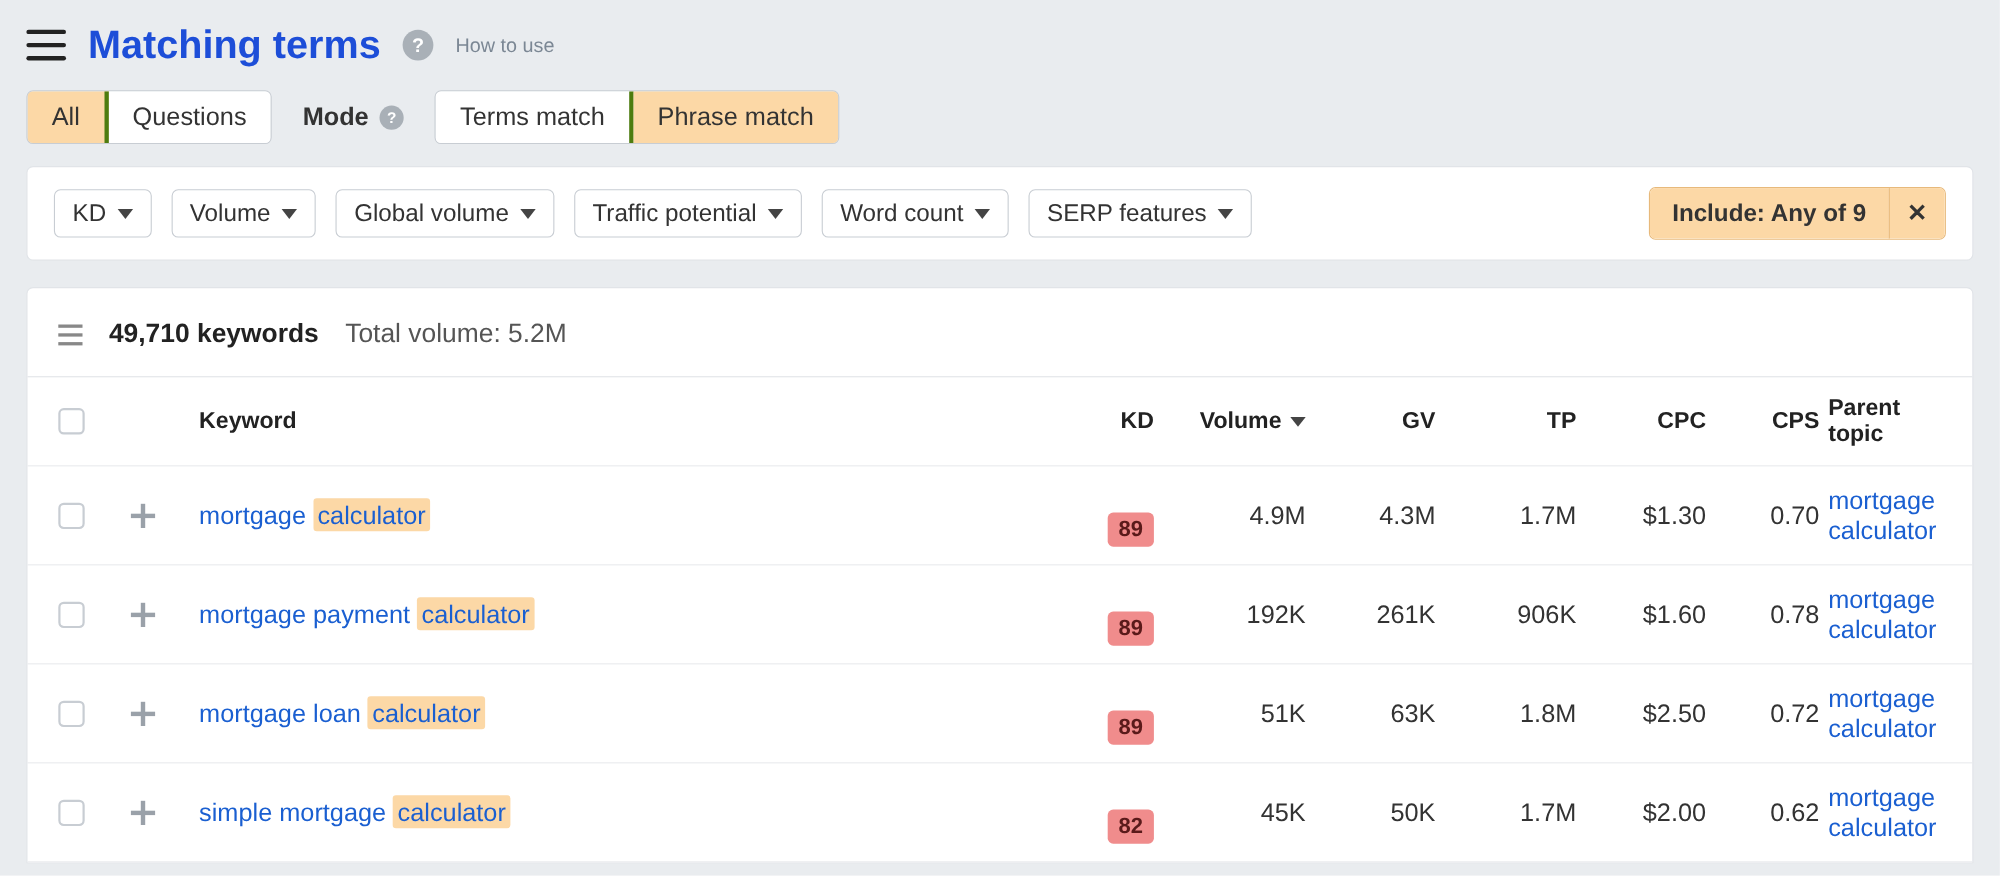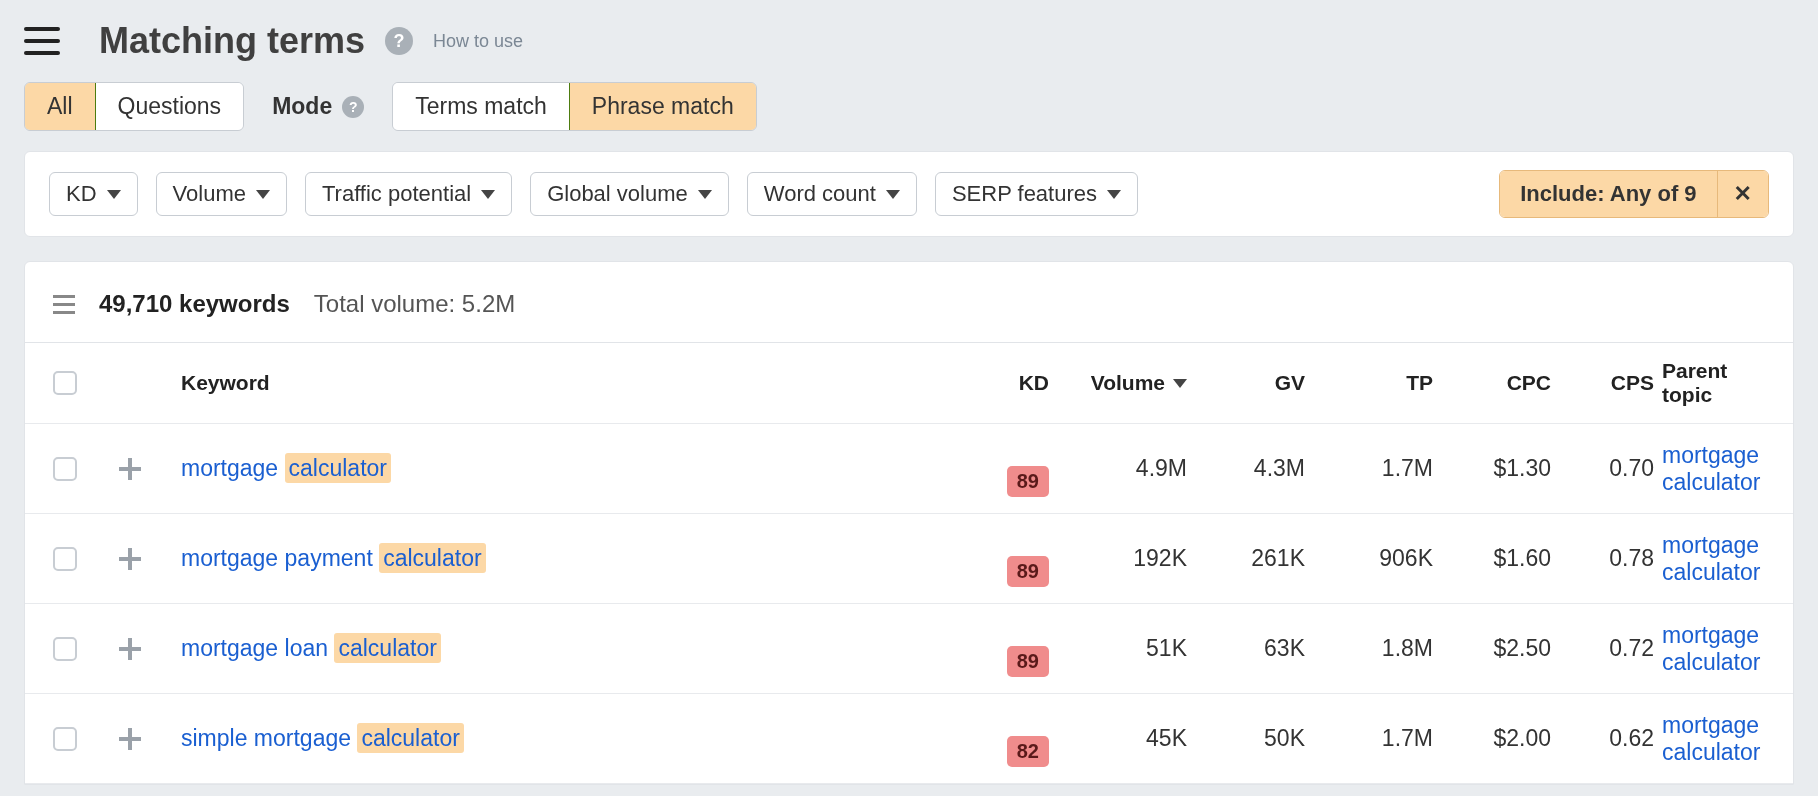--- a/index.html
+++ b/index.html
@@ -25,22 +25,21 @@
   }
   .hamburger span {
     height: 4px;
     background: #222;
     border-radius: 2px;
     width: 100%;
   }
   .page-title {
     font-size: 36px;
     font-weight: 700;
-    color: #404040;
-    margin-left: 19px;
+    color: #1d4ed8;
   }
   .help-icon {
     width: 28px;
     height: 28px;
     border-radius: 50%;
     background: #a9b0b7;
     color: #fff;
     display: flex;
     align-items: center;
     justify-content: center;
@@ -68,21 +67,21 @@
     border-radius: 6px;
     overflow: hidden;
   }
   .seg-btn {
     padding: 10px 22px;
     font-size: 23px;
     background: #fff;
     border: none;
     cursor: pointer;
     color: #333;
-    border-right: 1px solid #4d7c0f;
+    border-right: 4px solid #4d7c0f;
   }
   .seg-btn:last-child { border-right: none; }
   .seg-btn.active {
     background: #fcd8a6;
     font-weight: 500;
   }
   .mode-label {
     font-size: 23px;
     font-weight: 700;
     display: flex;
@@ -284,25 +283,25 @@
 <div class="filters-card">
   <div class="filter-pill">
     <span>KD</span>
     <span class="caret-down"></span>
   </div>
   <div class="filter-pill">
     <span>Volume</span>
     <span class="caret-down"></span>
   </div>
   <div class="filter-pill">
+    <span>Global volume</span>
+    <span class="caret-down"></span>
+  </div>
+  <div class="filter-pill">
     <span>Traffic potential</span>
-    <span class="caret-down"></span>
-  </div>
-  <div class="filter-pill">
-    <span>Global volume</span>
     <span class="caret-down"></span>
   </div>
   <div class="filter-pill">
     <span>Word count</span>
     <span class="caret-down"></span>
   </div>
   <div class="filter-pill">
     <span>SERP features</span>
     <span class="caret-down"></span>
   </div>

